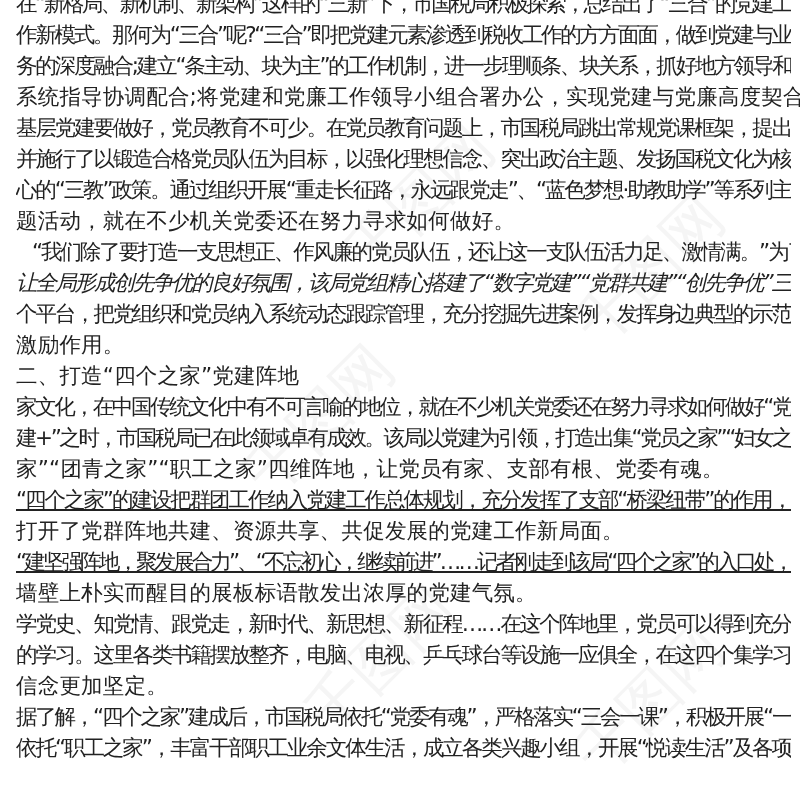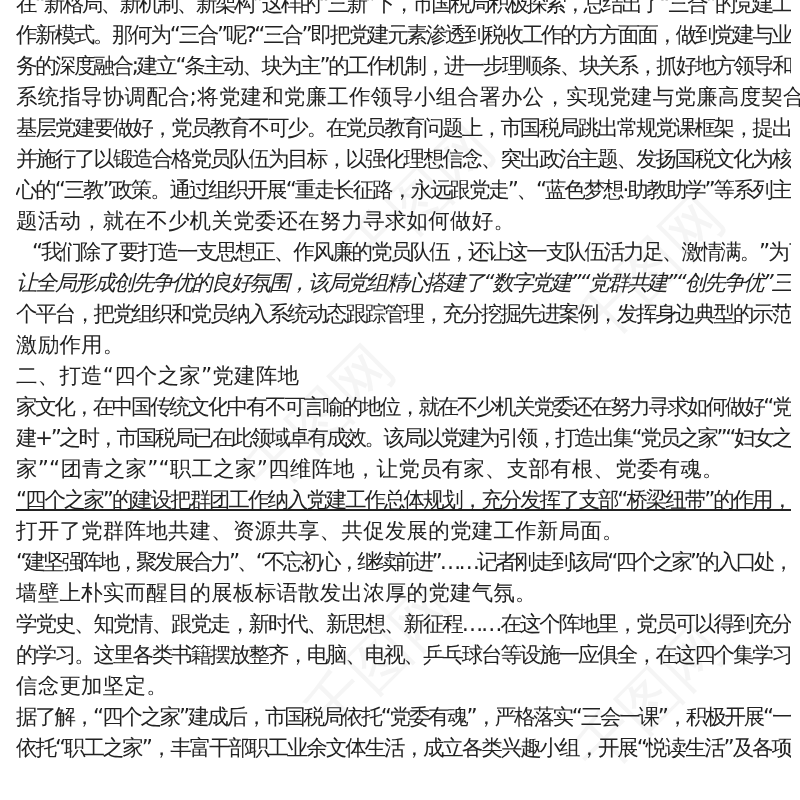--- a/index.html
+++ b/index.html
@@ -54,20 +54,20 @@
     <div class="line justify" style="white-space: nowrap; word-break: break-all; overflow: hidden; display: block; letter-spacing: -2.09268px; margin-left: 16px;">“我们除了要打造一支思想正、作风廉的党员队伍，还让这一支队伍活力足、激情满。”为了</div>
     <div class="line justify" style="white-space: nowrap; word-break: break-all; overflow: hidden; display: block; letter-spacing: -2.03256px; font-style: italic;">让全局形成创先争优的良好氛围，该局党组精心搭建了“数字党建”“党群共建”“创先争优”三</div>
     <div class="line justify" style="white-space: nowrap; word-break: break-all; overflow: hidden; display: block; letter-spacing: -2.125px;">个平台，把党组织和党员纳入系统动态跟踪管理，充分挖掘先进案例，发挥身边典型的示范</div>
     <div class="line">激励作用。</div>
     <div class="line">二、打造“四个之家”党建阵地</div>
     <div class="line justify" style="white-space: nowrap; word-break: break-all; overflow: hidden; display: block; letter-spacing: -2.33659px;">家文化，在中国传统文化中有不可言喻的地位，就在不少机关党委还在努力寻求如何做好“党</div>
     <div class="line justify" style="white-space: nowrap; word-break: break-all; overflow: hidden; display: block; letter-spacing: -2.42791px;">建+”之时，市国税局已在此领域卓有成效。该局以党建为引领，打造出集“党员之家”“妇女之</div>
     <div class="line">家”“团青之家”“职工之家”四维阵地，让党员有家、支部有根、党委有魂。</div>
     <div class="line justify" style="white-space: nowrap; word-break: break-all; overflow: hidden; display: block; letter-spacing: -2.0619px; text-decoration: underline;">“四个之家”的建设把群团工作纳入党建工作总体规划，充分发挥了支部“桥梁纽带”的作用，</div>
     <div class="line">打开了党群阵地共建、资源共享、共促发展的党建工作新局面。</div>
-    <div class="line justify" style="white-space: nowrap; word-break: break-all; overflow: hidden; display: block; letter-spacing: -2.88889px;">“建坚强阵地，聚发展合力”、“不忘初心，继续前进”……记者刚走到该局“四个之家”的入口处，</div>
+    <div class="line justify" style="white-space: nowrap; word-break: break-all; overflow: hidden; display: block; letter-spacing: -2.88889px; text-decoration: underline;">“建坚强阵地，聚发展合力”、“不忘初心，继续前进”……记者刚走到该局“四个之家”的入口处，</div>
     <div class="line">墙壁上朴实而醒目的展板标语散发出浓厚的党建气氛。</div>
     <div class="line justify" style="white-space: nowrap; word-break: break-all; overflow: hidden; display: block; letter-spacing: -2.125px;">学党史、知党情、跟党走，新时代、新思想、新征程……在这个阵地里，党员可以得到充分</div>
     <div class="line justify" style="white-space: nowrap; word-break: break-all; overflow: hidden; display: block; letter-spacing: -2.125px;">的学习。这里各类书籍摆放整齐，电脑、电视、乒乓球台等设施一应俱全，在这四个集学习</div>
     <div class="line">信念更加坚定。</div>
     <div class="line justify" style="white-space: nowrap; word-break: break-all; overflow: hidden; display: block; letter-spacing: -2.23182px;">据了解，“四个之家”建成后，市国税局依托“党委有魂”，严格落实“三会一课”，积极开展“一</div>
     <div class="line justify" style="white-space: nowrap; word-break: break-all; overflow: hidden; display: block; letter-spacing: -2.0619px;">依托“职工之家”，丰富干部职工业余文体生活，成立各类兴趣小组，开展“悦读生活”及各项</div>
   </div>
 
 </body></html>

